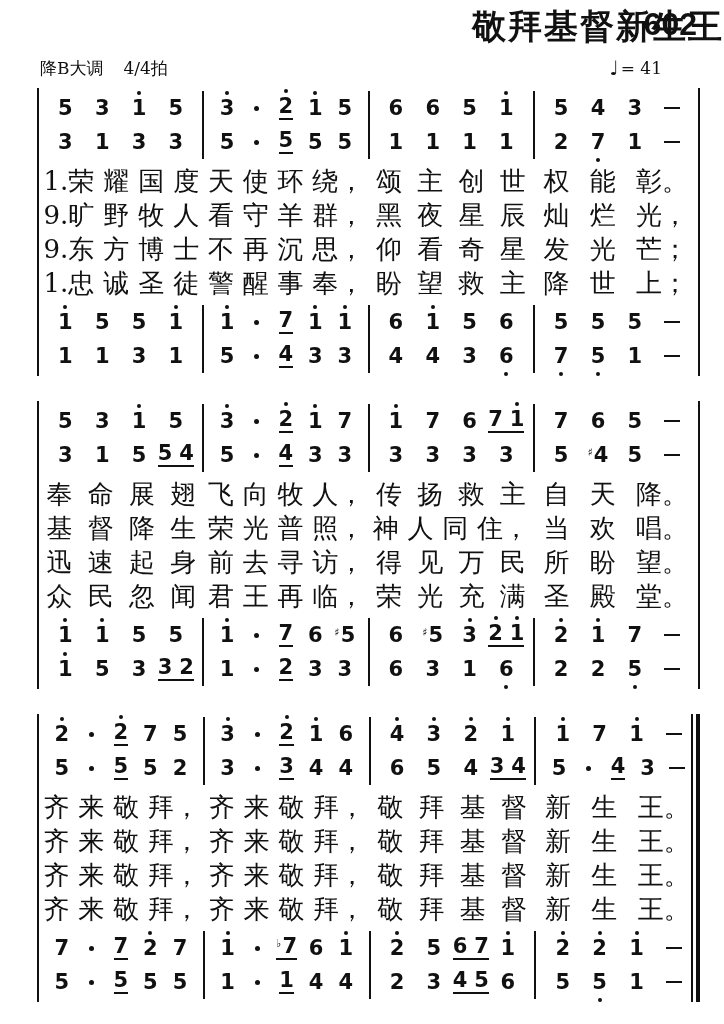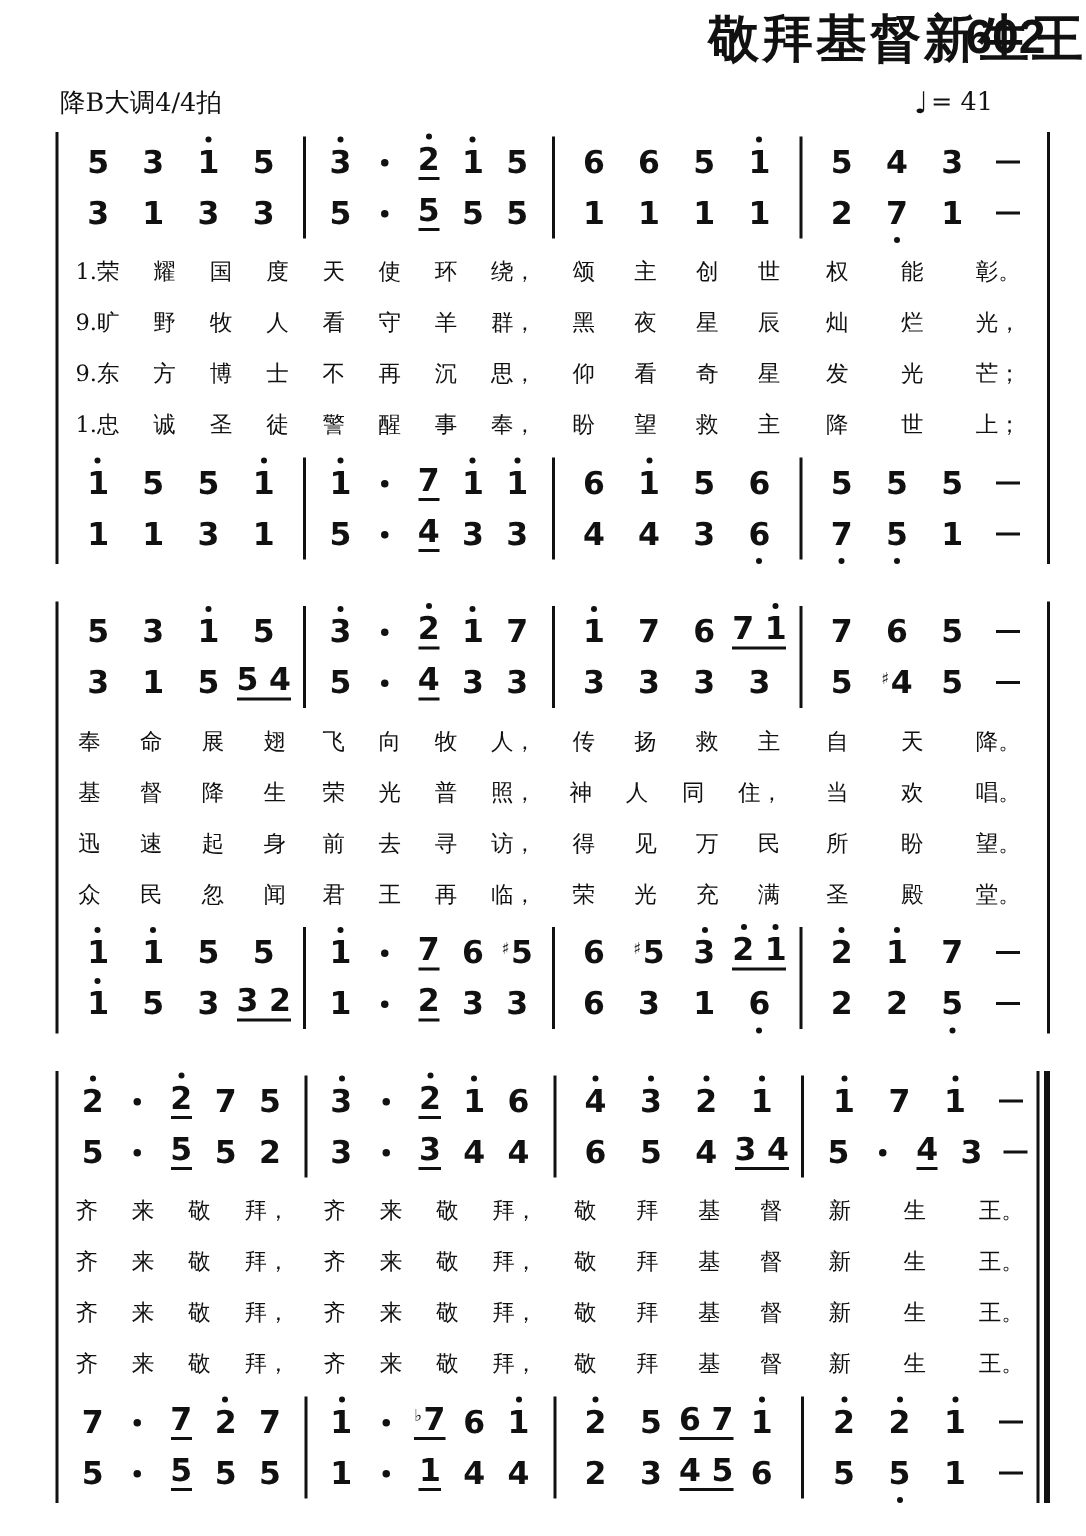--- a/index.html
+++ b/index.html
@@ -21,21 +21,21 @@
   .hymn-number{
     position:absolute;right:27px;top:0;
     font-weight:bold;font-size:32px;line-height:40px;
     font-family:"Liberation Sans", sans-serif;
   }
   
   .meta{
     display:flex;justify-content:space-between;align-items:center;
     margin:6px 62px 8px 40px;height:24px;font-size:17px;
   }
-  .meta-left .key{}
+  .meta-left .key{margin-right:20px;}
   .tempo{display:flex;align-items:center;font-size:17px;}
   .tempo .note-glyph{font-family:"DejaVu Sans", sans-serif;font-size:20px;margin-right:2px;}
   
   .score{margin:0 24px 0 37px;}
   .system{
     position:relative;
     border-left:2px solid #111;border-right:2px solid #111;
     padding:3px 0;margin-bottom:25px;
   }
   .system.final{border-right:none;margin-bottom:0;}
@@ -58,21 +58,21 @@
   .da{top:-7px;}
   .db{bottom:-9px;}
   .acc{font-size:11px;position:relative;top:-6px;margin-right:1px;font-family:"DejaVu Sans", sans-serif;}
   .adot{width:5px;height:5px;background:#111;border-radius:50%;}
   .ndash{width:16px;height:2.5px;background:#111;}
   
   .lyrics{margin:5px 0;}
   .lrow{display:flex;}
   .lbar{
     flex:1;display:flex;justify-content:space-around;align-items:center;
-    height:34px;font-size:15px;padding:0 0;min-width:0;
+    height:34px;font-size:26px;padding:0 0;min-width:0;
   }
   .lchar{white-space:nowrap;}
 </style>
 </head>
 <body>
 
 <div class="page">
   <div class="header">
     <div class="title">敬拜基督新生王</div>
     <div class="hymn-number">602</div>

